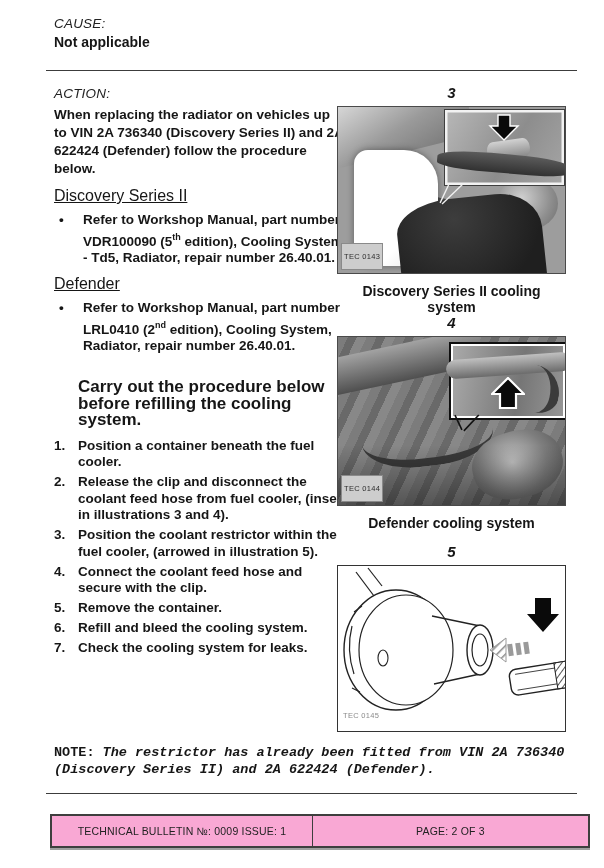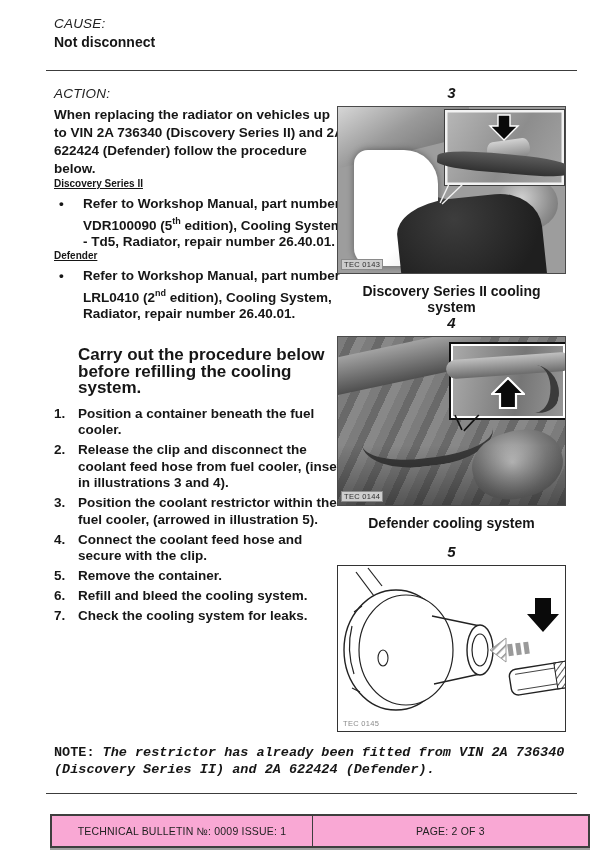--- a/index.html
+++ b/index.html
@@ -11,42 +11,42 @@
 
   .cause-block { position:absolute; left:54px; top:16px; width:300px; }
   .cause-value { font-weight:bold; font-size:14px; margin-top:3px; }
 
   .rule { position:absolute; left:46px; width:531px; height:0; border:none; border-top:1.6px solid #3c3c3c; margin:0; }
   .rule-top { top:70px; }
   .rule-bottom { top:793px; }
 
   .left-col { position:absolute; left:54px; top:86px; width:292px; }
   .intro { font-weight:bold; font-size:13.5px; line-height:18px; margin:5px 0 0 0; }
-  .subhead { font-weight:bold; text-decoration:underline; font-size:10px; }
+  .subhead { font-weight:normal; text-decoration:underline; font-size:16px; margin-top:9px; }
   .bullet-row { display:flex; margin-top:7px; font-weight:bold; font-size:13.5px; line-height:16.5px; }
   .marker { width:24px; flex:none; padding-left:5px; }
   .btext { flex:1; }
   sup { font-size:9px; }
   .carry { font-weight:bold; font-size:17px; line-height:16.5px; margin:25px 0 0 24px; }
   .steps { list-style:none; margin:9px 0 0 0; padding:0; font-weight:bold; font-size:13.5px; line-height:16.5px; }
   .step { display:flex; margin-bottom:3.5px; }
   .num { width:24px; flex:none; }
   .stext { flex:1; }
 
   .figure { position:absolute; left:337px; width:229px; }
   .fig-3 { top:84px; }
   .fig-4 { top:314px; }
   .fig-5 { top:543px; }
   .fignum { text-align:center; font-weight:bold; font-style:italic; font-size:15px; height:18px; margin-bottom:4px; }
   .photo { position:relative; height:166px; border:1px solid #4a4a4a; overflow:hidden; background:#9d9d9d; }
   .fig-4 .photo { height:168px; background:#6f6f6f; }
   .drawing { position:relative; height:165px; border:1px solid #333; background:#fff; overflow:hidden; }
   .caption { text-align:center; font-weight:bold; font-size:14px; margin-top:9px; }
   .tec-tag { position:absolute; left:3px; bottom:3px; font-size:7.5px; line-height:9px; color:#2c2c2c;
-             background:#cdcdcd; border:1px solid #8a8a8a; padding:0 2px; letter-spacing:.3px; z-index:6; }
+             background:#cdcdcd; border:1px solid #8a8a8a; padding:8px 2px; letter-spacing:.3px; z-index:6; }
   .tec-plain { background:none; border:none; color:#8a8a8a; }
 
   
   .f3-cover { position:absolute; left:-6%; top:-16%; width:64%; height:44%;
               background:linear-gradient(160deg,#ececec,#9a9a9a 60%,#757575); transform:rotate(-14deg); border-radius:10px; }
   .f3-tank  { position:absolute; left:7%; top:26%; width:37%; height:70%;
               background:linear-gradient(135deg,#ffffff 70%,#e0e0e0); border-radius:14px 34px 10px 18px;
               box-shadow:0 0 7px rgba(0,0,0,.4); }
   .f3-hose  { position:absolute; left:26%; top:26%; width:50%; height:30%;
               border:none; border-bottom:6px solid #4c4c4c; border-radius:50%; transform:rotate(9deg); }
@@ -96,21 +96,21 @@
   .cell-left { width:48.5%; border-right:1.6px solid #3e3e3e; }
   .cell-right { flex:1; }
 </style>
 </head>
 <body>
 
 <div class="page">
 
   <div class="cause-block">
     <div class="italic-label">CAUSE:</div>
-    <div class="cause-value">Not disconnect</div>
+    <div class="cause-value">Not applicable</div>
   </div>
 
   <hr class="rule rule-top">
 
   <div class="left-col">
     <div class="italic-label">ACTION:</div>
     <p class="intro">When replacing the radiator on vehicles up to VIN 2A 736340 (Discovery Series II) and 2A 622424 (Defender) follow the procedure below.</p>
 
     <div class="subhead">Discovery Series II</div>
     <div class="bullet-row">

